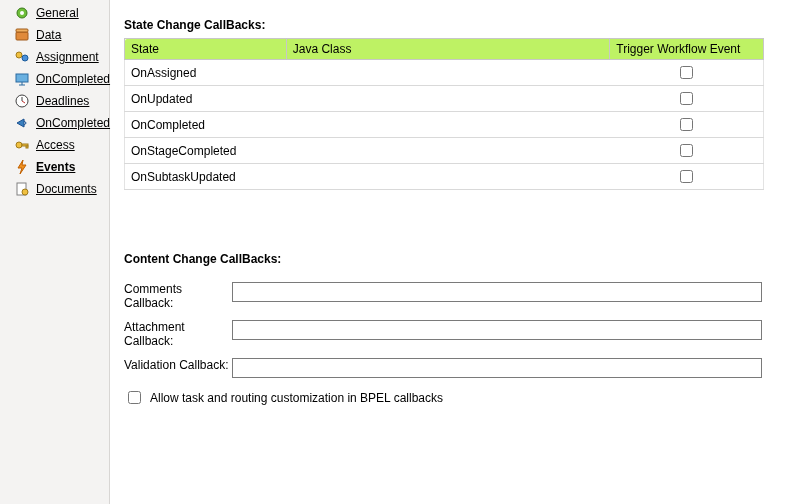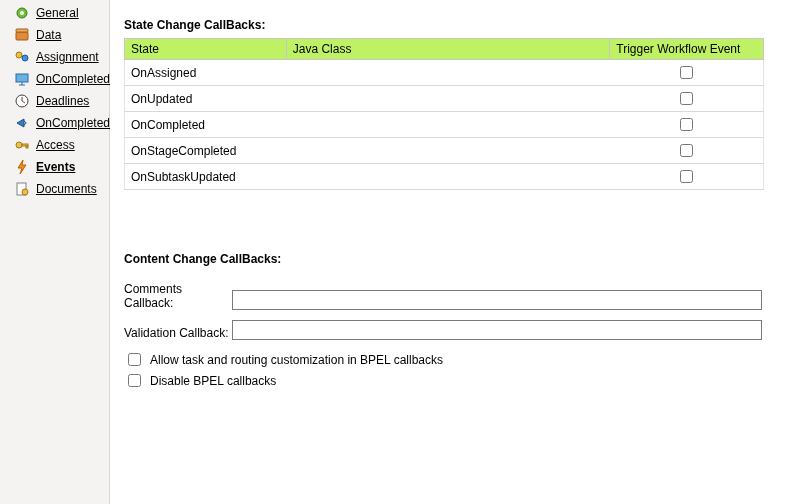--- a/index.html
+++ b/index.html
@@ -13,21 +13,21 @@
   .main { flex:1; padding:18px 10px 10px 14px; overflow:auto; }
   .section-title { font-weight:bold; margin-bottom:6px; }
   table.grid { width:640px; border-collapse:collapse; }
   table.grid th { text-align:left; font-weight:normal; background:#bef264; border:1px solid #c7c7c7; padding:3px 6px; height:20px; }
   table.grid th:first-child { border-top-left-radius:2px; }
   table.grid td { border-bottom:1px solid #d9d9d9; padding:3px 6px; height:22px; }
   table.grid td.center { text-align:center; }
   table.grid td:first-child { border-left:1px solid #e3e3e3; }
   table.grid td:last-child { border-right:1px solid #e3e3e3; }
   .spacer-lg { height:62px; }
-  .form-row { display:flex; align-items:flex-end; margin-bottom:10px; }
+  .form-row { display:flex; align-items:flex-start; margin-bottom:10px; }
   .form-row .flabel { width:108px; }
   .form-row input.text { width:530px; height:20px; border:1px solid #7a7a7a; padding:1px 3px; }
   .check-row { display:flex; align-items:center; gap:6px; margin-top:2px; }
   .check-row input { width:13px; height:13px; }
   svg { display:block; }
 </style>
 </head>
 <body>
 <div id="app">
 
@@ -161,29 +161,29 @@
   <div class="spacer-lg"></div>
 
   <div class="section-title">Content Change CallBacks:</div>
   <div style="height:10px"></div>
 
   <div class="form-row">
     <div class="flabel">Comments Callback:</div>
     <input class="text" type="text" value="" style="">
   </div>
   <div class="form-row">
+    <div class="flabel">Attachment Callback:</div>
+    <input class="text" type="text" value="" style="">
+  </div>
+  <div class="form-row">
     <div class="flabel">Validation Callback:</div>
     <input class="text" type="text" value="" style="">
   </div>
 
   <div class="check-row">
     <input type="checkbox" style="">
     <span>Allow task and routing customization in BPEL callbacks</span>
   </div>
 
-  <div class="check-row">
-    <input type="checkbox" style="">
-    <span>Disable BPEL callbacks</span>
-  </div>
 
 </div>
 
 </div>
 
 </body></html>

